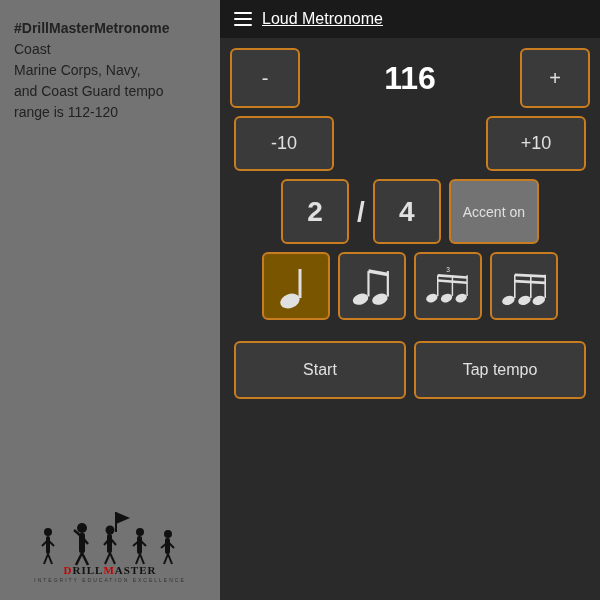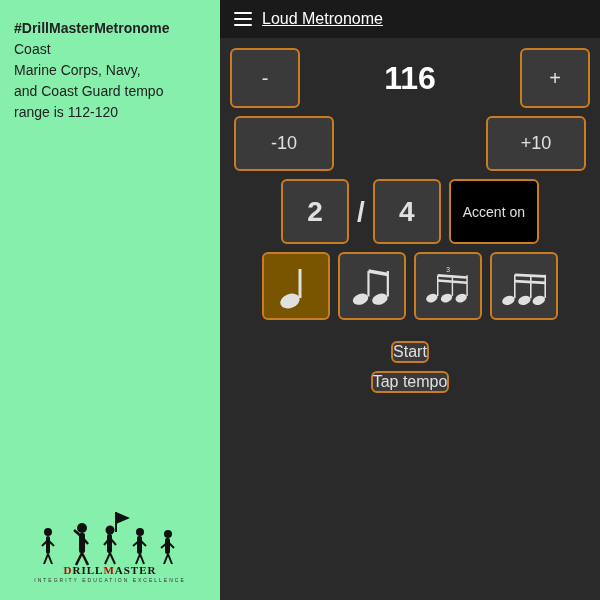--- a/index.html
+++ b/index.html
@@ -13,21 +13,21 @@
     }
 
     
     .left-panel {
       width: 220px;
       min-width: 220px;
       padding: 18px 14px;
       display: flex;
       flex-direction: column;
       justify-content: space-between;
-      background: #86efac;
+      background: #737373;
     }
     .left-text {
       font-size: 14px;
       color: #222;
       line-height: 1.5;
     }
     .left-text .hashtag {
       font-weight: bold;
     }
     .logo-area {
@@ -138,21 +138,21 @@
     
     .btn-time {
       width: 68px;
       height: 65px;
       font-size: 28px;
       font-weight: bold;
     }
     .btn-accent {
       width: 90px;
       height: 65px;
-      background: #000000;
+      background: #737373;
       border: 2px solid #c97d20;
       border-radius: 6px;
       color: #e0e0e0;
       font-size: 14px;
       cursor: pointer;
       display: flex;
       align-items: center;
       justify-content: center;
     }
     .slash {
@@ -184,21 +184,20 @@
     
     .btn-action {
       flex: 1;
       height: 58px;
       font-size: 16px;
       color: #e0e0e0;
     }
     .row-actions {
       display: flex;
       padding: 13px 4px;
-      flex-direction: column;
     }
   </style>
 </head>
 <body>
 
 <div class="left-panel">
   <div class="left-text">
     <span class="hashtag">#DrillMasterMetronome</span><br>
     <span>Coast</span><br>
     <span>Marine Corps, Navy,</span><br>

